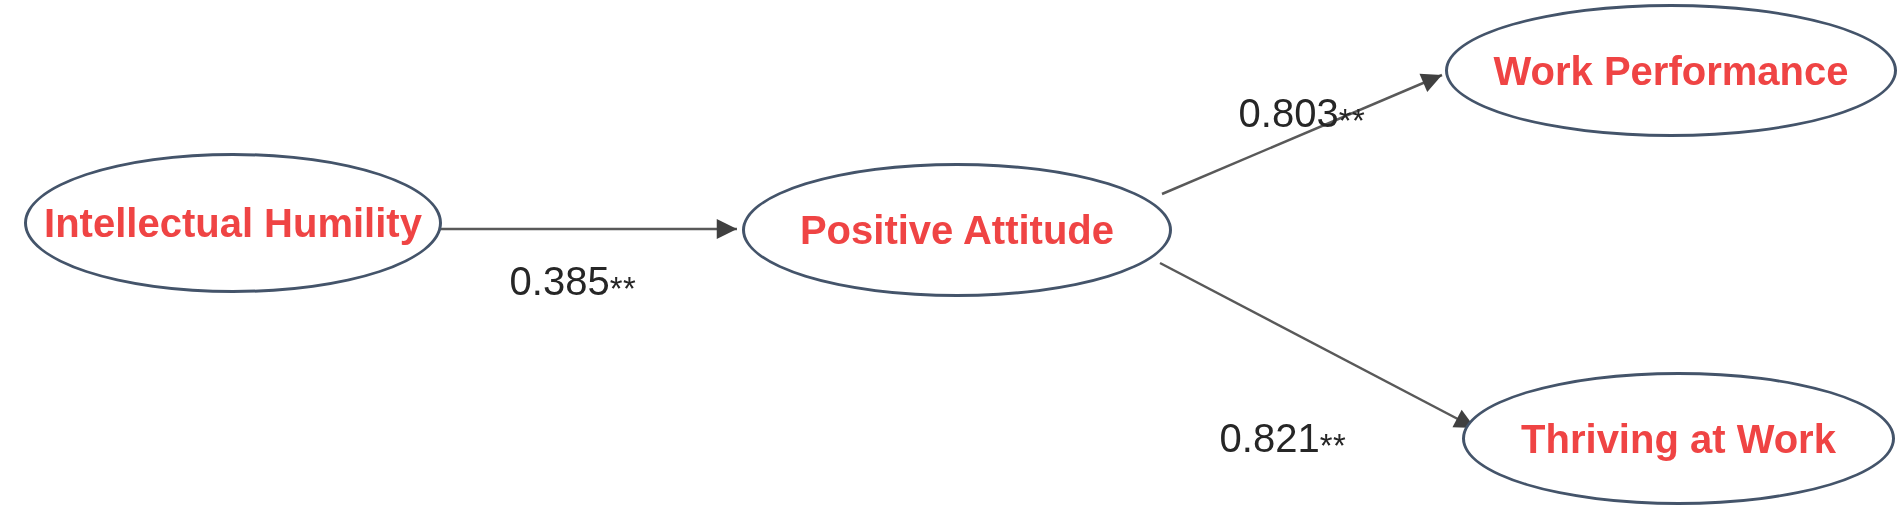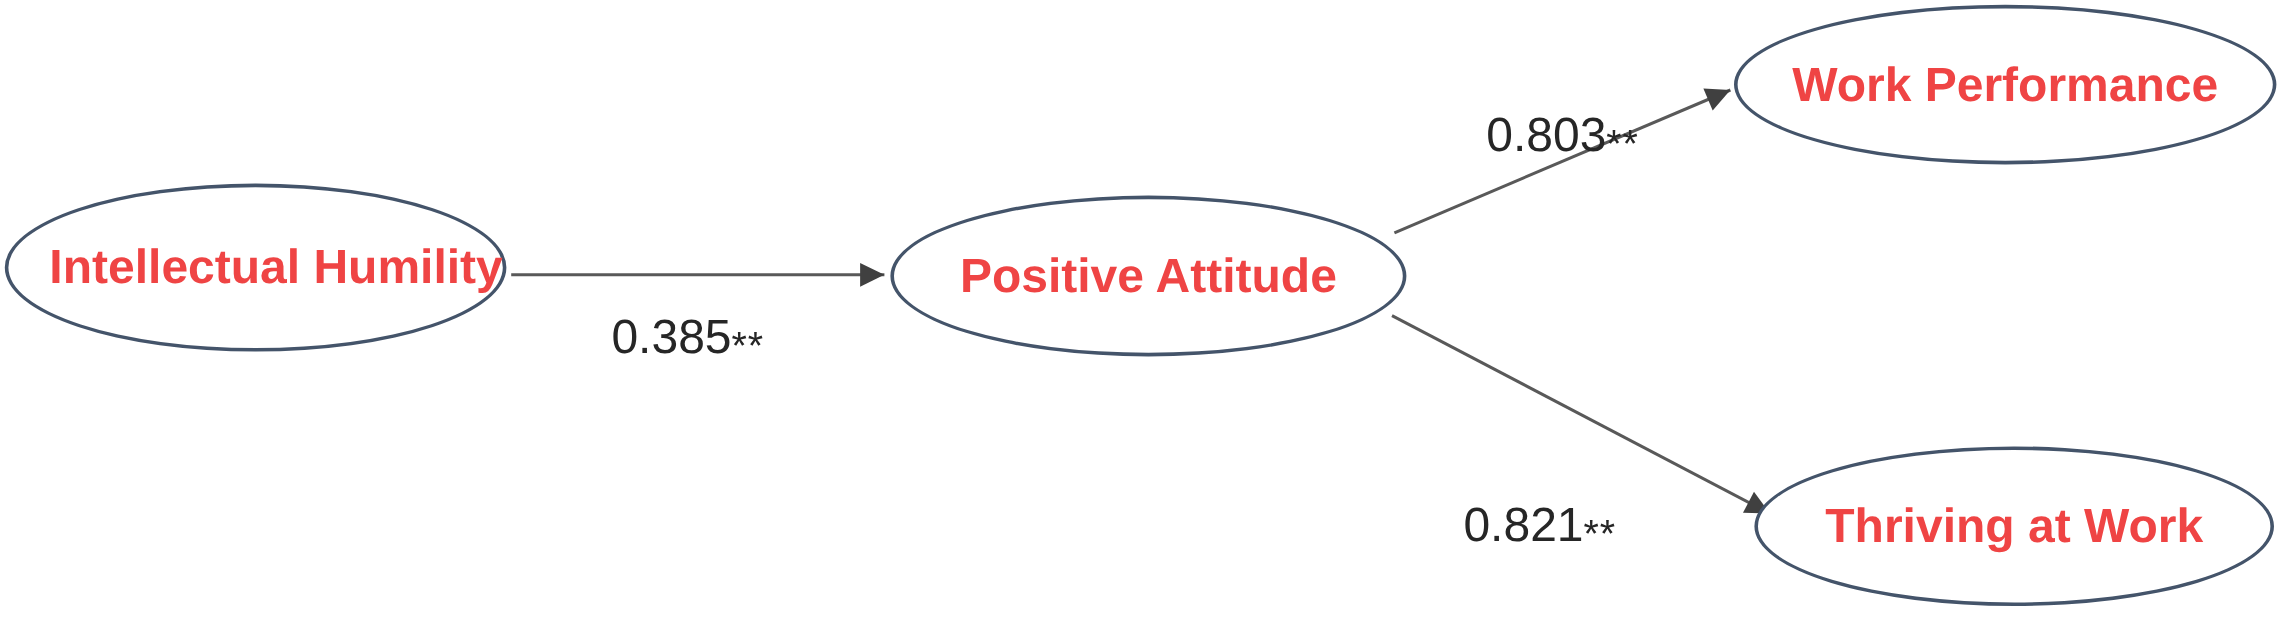--- a/index.html
+++ b/index.html
@@ -66,21 +66,21 @@
     <defs>
       <marker id="arrowhead" viewBox="0 0 10 10" refX="9.5" refY="5" markerWidth="10" markerHeight="9" orient="auto-start-reverse">
         <path d="M0.5,0.6 L9.5,5 L0.5,9.4 Z" fill="#404040"></path>
       </marker>
     </defs>
     <line x1="426" y1="229" x2="737" y2="229" stroke="#595959" stroke-width="2.5" marker-end="url(#arrowhead)"></line>
     <line x1="1162" y1="194" x2="1442" y2="75" stroke="#595959" stroke-width="2.5" marker-end="url(#arrowhead)"></line>
     <line x1="1160" y1="263" x2="1475" y2="428" stroke="#595959" stroke-width="2.5" marker-end="url(#arrowhead)"></line>
   </svg>
 
-  <div class="node" style="left:4px; top:153px; width:418px; height:140px;justify-content:flex-end;">
+  <div class="node" style="left:24px; top:153px; width:418px; height:140px;">
     <span class="node-label">Intellectual Humility</span>
   </div>
 
   <div class="node" style="left:742px; top:163px; width:430px; height:134px;align-items:center;">
     <span class="node-label">Positive Attitude</span>
   </div>
 
   <div class="node" style="left:1445px; top:4px; width:452px; height:133px;">
     <span class="node-label">Work Performance</span>
   </div>

